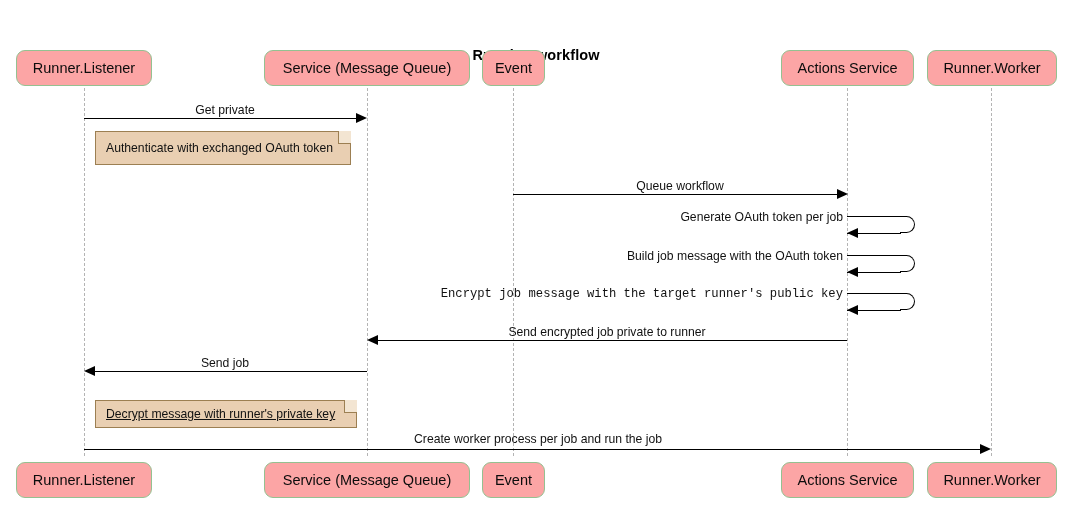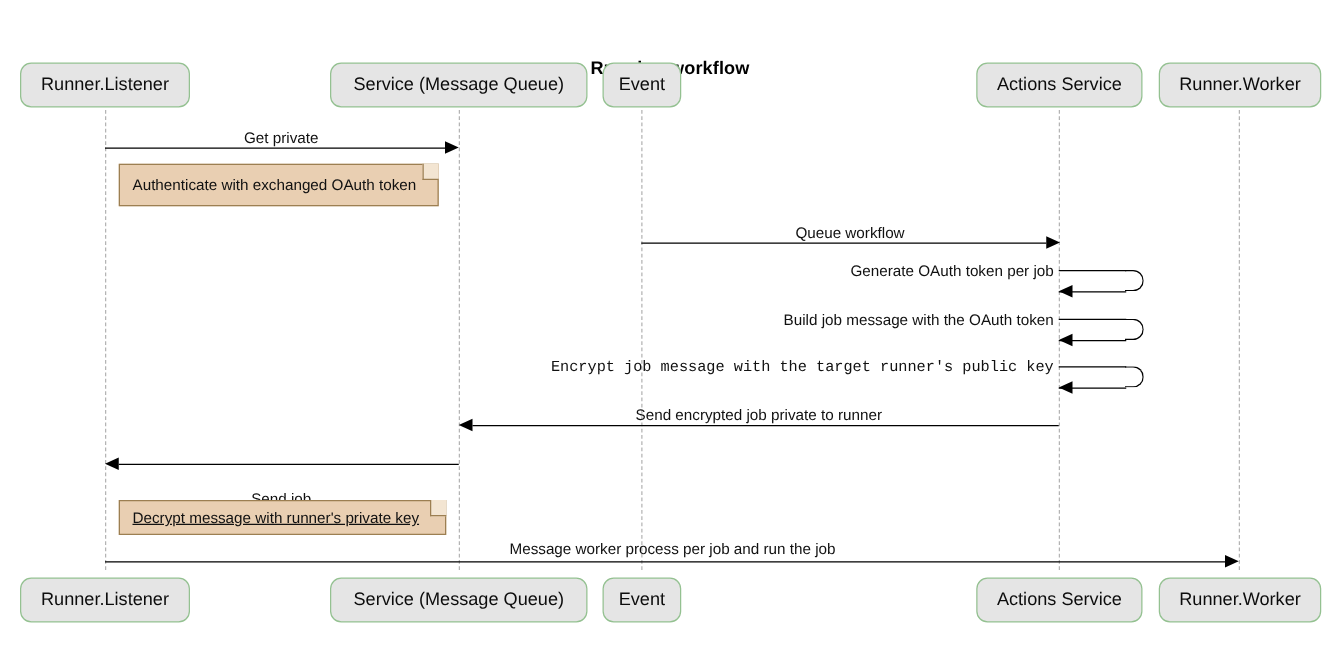--- a/index.html
+++ b/index.html
@@ -12,21 +12,21 @@
     font-size:14.5px;font-weight:bold;color:#000;letter-spacing:0.1px;margin-top:36px;
   }
 
   .lifeline{
     position:absolute;top:88px;width:0;height:368px;
     border-left:1.3px dashed #b4b4b4;
   }
 
   .participant{
     position:absolute;height:36px;border-radius:9px;
-    background:#e5e5e5;border:1px solid #94c191;
+    background:#fca5a5;border:1px solid #94c191;
     display:flex;align-items:center;justify-content:center;
     font-size:14.5px;color:#0c0c0c;white-space:nowrap;
     box-sizing:border-box;padding:0 16px;
   }
 
   .msglabel{
     position:absolute;font-size:12.2px;color:#111;white-space:nowrap;
     text-align:center;
   }
   .msglabel.ctr{transform:translateX(-50%);}
@@ -135,30 +135,30 @@
     <div class="top" style="width:54px;"></div>
     <div class="curve" style="width:14px;height:15.3px;"></div>
     <div class="bot" style="top:17px;width:54px;"></div>
   </div>
   <div class="ahead left" style="left:847px;top:304.5px;"></div>
 
   <div class="msglabel ctr" style="left:607px;top:325px;">Send encrypted job private to runner</div>
   <div class="arrowline" style="left:378px;top:340px;width:469px;"></div>
   <div class="ahead left" style="left:367px;top:334.5px;"></div>
 
-  <div class="msglabel ctr" style="left:225px;top:356px;margin-top:36px;">Send job</div>
+  <div class="msglabel ctr" style="left:225px;top:356px;">Send job</div>
   <div class="arrowline" style="left:95px;top:371px;width:272px;"></div>
   <div class="ahead left" style="left:84px;top:365.5px;"></div>
 
   <div class="note" style="left:95px;top:400px;width:262px;height:28px;text-decoration:underline;">
     <span>Decrypt message with runner's private key</span>
     <span class="fold"></span>
   </div>
 
-  <div class="msglabel ctr" style="left:538px;top:432px;">Message worker process per job and run the job</div>
+  <div class="msglabel ctr" style="left:538px;top:432px;">Create worker process per job and run the job</div>
   <div class="arrowline" style="left:84px;top:449px;width:896px;"></div>
   <div class="ahead right" style="left:980px;top:443.5px;"></div>
 
   <div class="participant" style="left:16px;top:462px;width:136px;">
     <span>Runner.Listener</span>
   </div>
   <div class="participant" style="left:264px;top:462px;width:206px;">
     <span>Service (Message Queue)</span>
   </div>
   <div class="participant" style="left:482px;top:462px;width:63px;">

